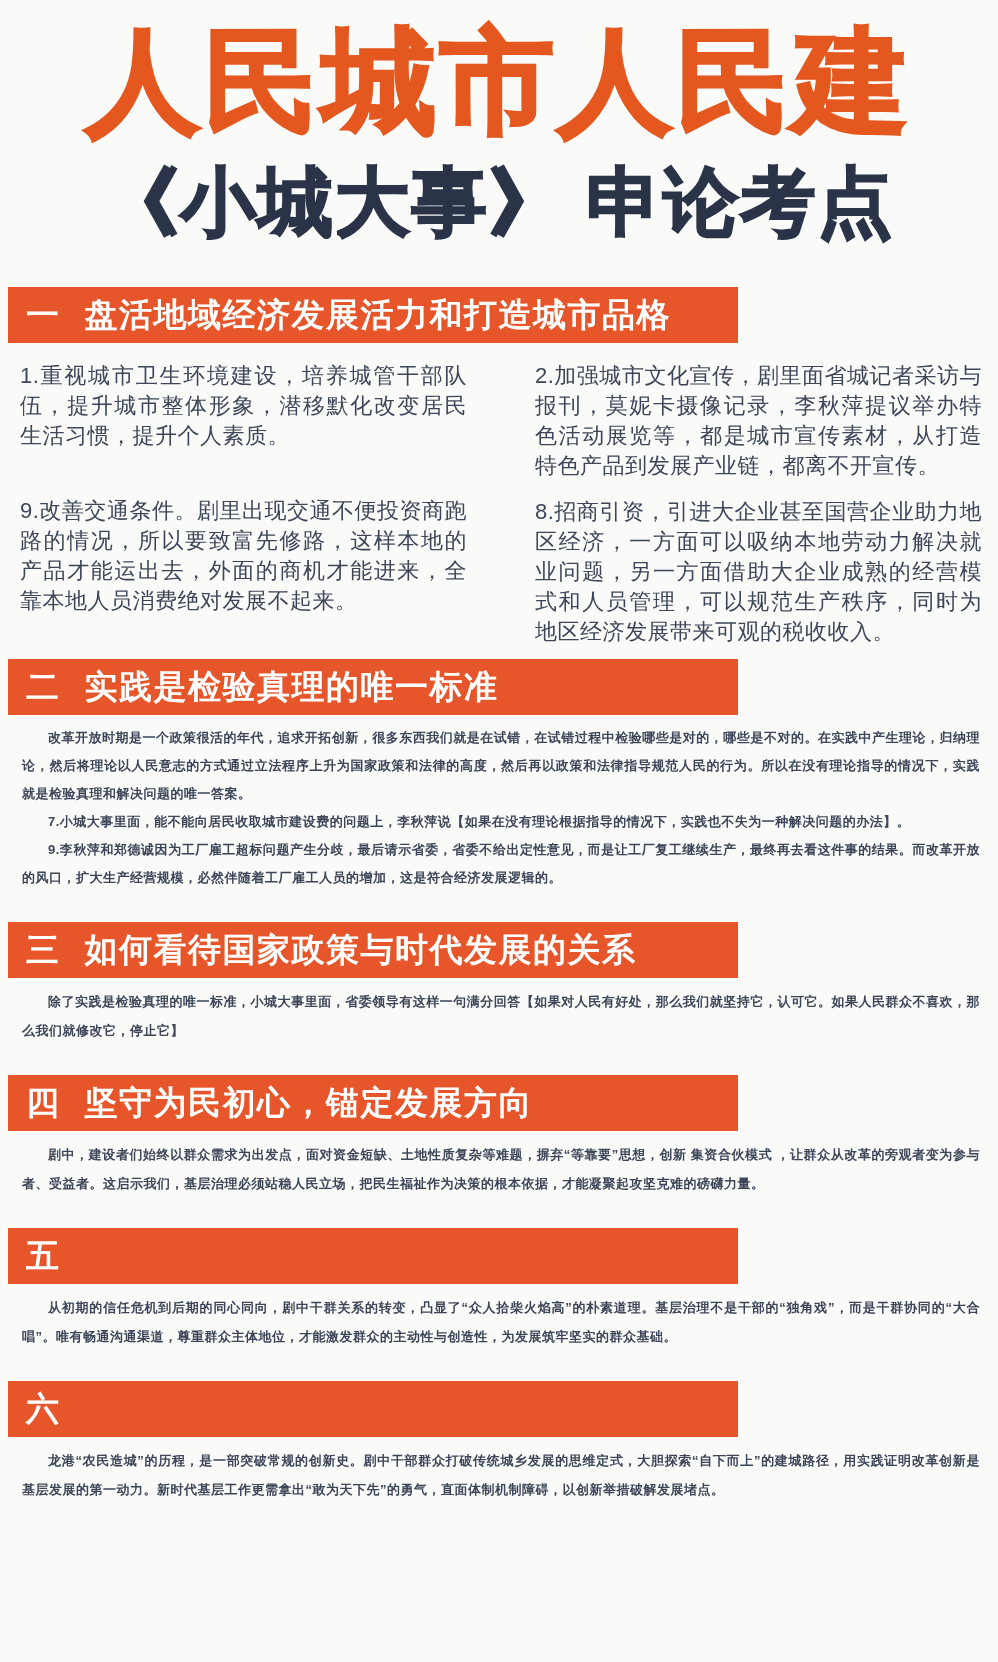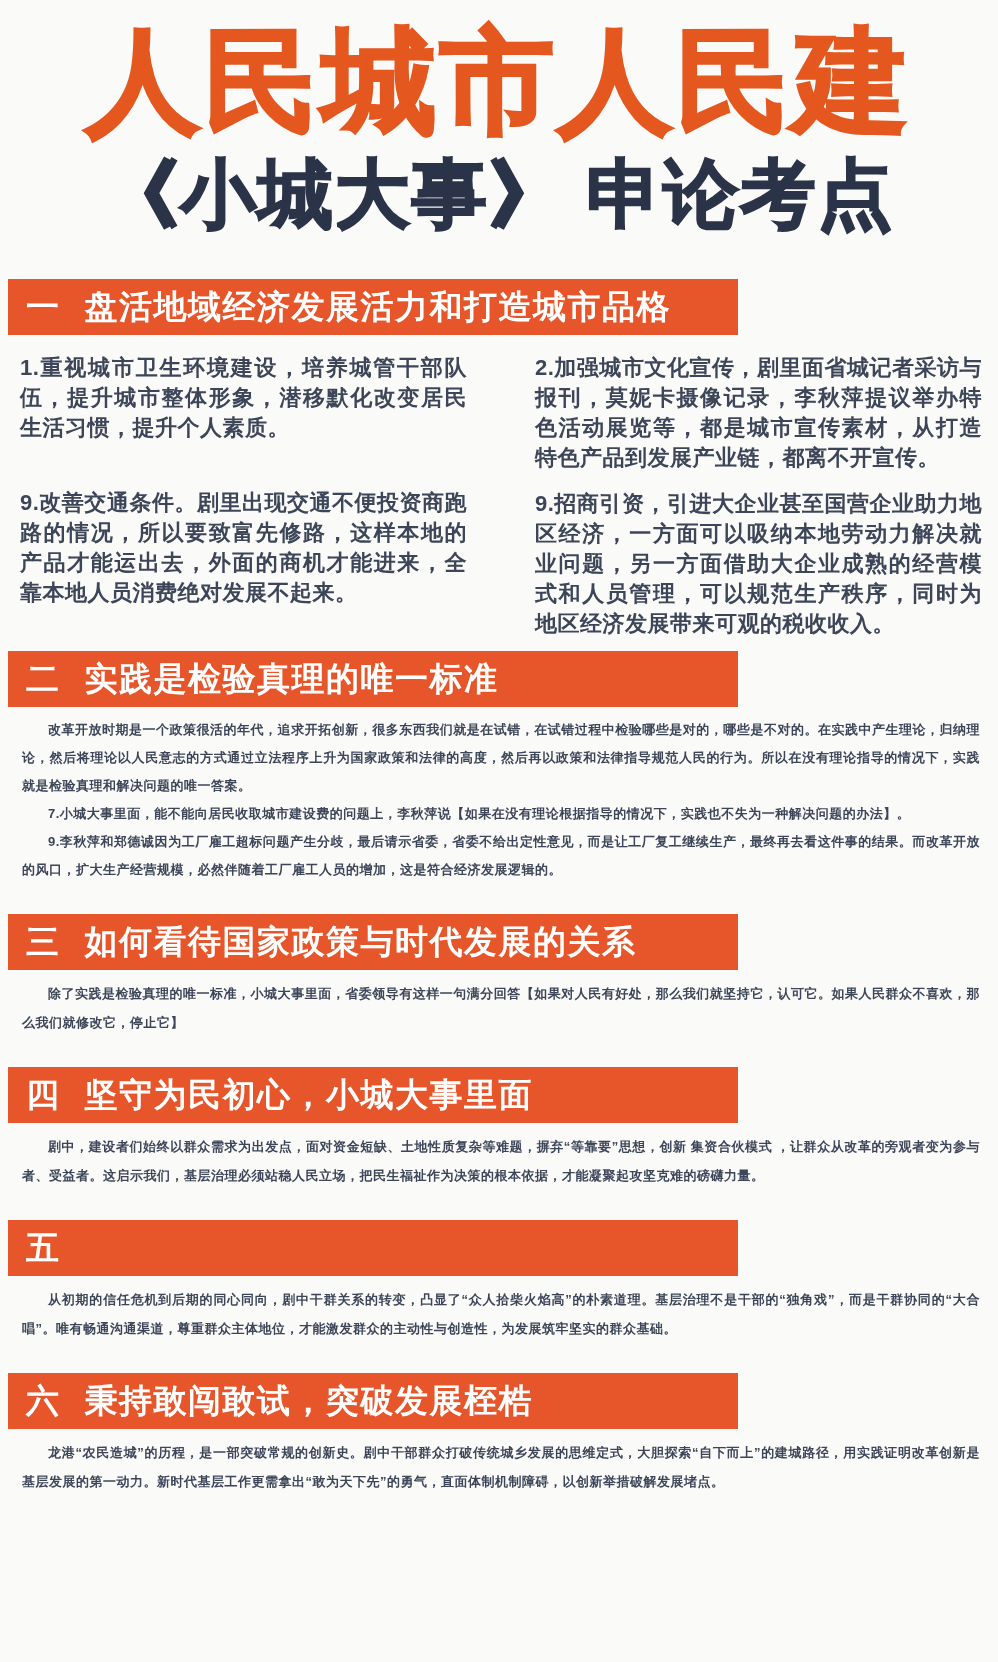--- a/index.html
+++ b/index.html
@@ -27,21 +27,21 @@
     font-weight:900;color:var(--title);
     text-align:center;letter-spacing:4px;
     -webkit-text-stroke:3px var(--title);
   }
   .sub-title{
     font-family:"Liberation Serif","DejaVu Serif",serif;
     font-size:75px;line-height:1.12;
     font-weight:900;color:var(--subtitle);
     text-align:center;letter-spacing:2px;
     -webkit-text-stroke:2px var(--subtitle);
-    margin-top:8px;
+    margin-top:16px;
   }
   
   .banner{
     width:730px;height:56px;
     margin-left:8px;
     background:var(--accent);
     color:var(--banner-text);
     display:flex;align-items:center;
     padding-left:18px;
     font-size:33px;font-weight:bold;
@@ -54,21 +54,21 @@
   
   .cols{
     display:flex;
     padding:0 16px 0 20px;
     margin-top:18px;
     gap:68px;
   }
   .col{width:447px;}
   .item{
     font-size:22px;line-height:30px;
-    font-weight:bold;color:var(--body);
+    font-weight:normal;color:var(--body);
     text-align:justify;letter-spacing:0.5px;
   }
   .gap-lg{margin-top:45px;}
   .gap-sm{margin-top:16px;}
   
   .para{
     padding:0 18px 0 22px;
     margin-top:9px;
   }
   .para p{
@@ -91,21 +91,21 @@
     <span class="num">一</span>
     <span>盘活地域经济发展活力和打造城市品格</span>
   </div>
   <div class="cols">
     <div class="col">
       <p class="item">1.重视城市卫生环境建设，培养城管干部队伍，提升城市整体形象，潜移默化改变居民生活习惯，提升个人素质。</p>
       <p class="item gap-lg">9.改善交通条件。剧里出现交通不便投资商跑路的情况，所以要致富先修路，这样本地的产品才能运出去，外面的商机才能进来，全靠本地人员消费绝对发展不起来。</p>
     </div>
     <div class="col">
       <p class="item">2.加强城市文化宣传，剧里面省城记者采访与报刊，莫妮卡摄像记录，李秋萍提议举办特色活动展览等，都是城市宣传素材，从打造特色产品到发展产业链，都离不开宣传。</p>
-      <p class="item gap-sm">9.招商引资，引进大企业甚至国营企业助力地区经济，一方面可以吸纳本地劳动力解决就业问题，另一方面借助大企业成熟的经营模式和人员管理，可以规范生产秩序，同时为地区经济发展带来可观的税收收入。</p>
+      <p class="item gap-sm">8.招商引资，引进大企业甚至国营企业助力地区经济，一方面可以吸纳本地劳动力解决就业问题，另一方面借助大企业成熟的经营模式和人员管理，可以规范生产秩序，同时为地区经济发展带来可观的税收收入。</p>
     </div>
   </div>
 
   <div class="banner banner-2">
     <span class="num">二</span>
     <span>实践是检验真理的唯一标准</span>
   </div>
   <div class="para tight">
     <p>改革开放时期是一个政策很活的年代，追求开拓创新，很多东西我们就是在试错，在试错过程中检验哪些是对的，哪些是不对的。在实践中产生理论，归纳理论，然后将理论以人民意志的方式通过立法程序上升为国家政策和法律的高度，然后再以政策和法律指导规范人民的行为。所以在没有理论指导的情况下，实践就是检验真理和解决问题的唯一答案。</p>
     <p>7.小城大事里面，能不能向居民收取城市建设费的问题上，李秋萍说【如果在没有理论根据指导的情况下，实践也不失为一种解决问题的办法】。</p>
@@ -115,34 +115,33 @@
   <div class="banner banner-n">
     <span class="num">三</span>
     <span>如何看待国家政策与时代发展的关系</span>
   </div>
   <div class="para">
     <p>除了实践是检验真理的唯一标准，小城大事里面，省委领导有这样一句满分回答【如果对人民有好处，那么我们就坚持它，认可它。如果人民群众不喜欢，那么我们就修改它，停止它】</p>
   </div>
 
   <div class="banner banner-n">
     <span class="num">四</span>
-    <span>坚守为民初心，小城大事里面</span>
+    <span>坚守为民初心，锚定发展方向</span>
   </div>
   <div class="para">
     <p>剧中，建设者们始终以群众需求为出发点，面对资金短缺、土地性质复杂等难题，摒弃“等靠要”思想，创新 集资合伙模式 ，让群众从改革的旁观者变为参与者、受益者。这启示我们，基层治理必须站稳人民立场，把民生福祉作为决策的根本依据，才能凝聚起攻坚克难的磅礴力量。</p>
   </div>
 
   <div class="banner banner-n">
     <span class="num">五</span>
   </div>
   <div class="para">
     <p>从初期的信任危机到后期的同心同向，剧中干群关系的转变，凸显了“众人拾柴火焰高”的朴素道理。基层治理不是干部的“独角戏”，而是干群协同的“大合唱”。唯有畅通沟通渠道，尊重群众主体地位，才能激发群众的主动性与创造性，为发展筑牢坚实的群众基础。</p>
   </div>
 
   <div class="banner banner-n">
     <span class="num">六</span>
-    <span>秉持敢闯敢试，突破发展桎梏</span>
   </div>
   <div class="para">
     <p>龙港“农民造城”的历程，是一部突破常规的创新史。剧中干部群众打破传统城乡发展的思维定式，大胆探索“自下而上”的建城路径，用实践证明改革创新是基层发展的第一动力。新时代基层工作更需拿出“敢为天下先”的勇气，直面体制机制障碍，以创新举措破解发展堵点。</p>
   </div>
 
 </div>
 
 </body></html>

